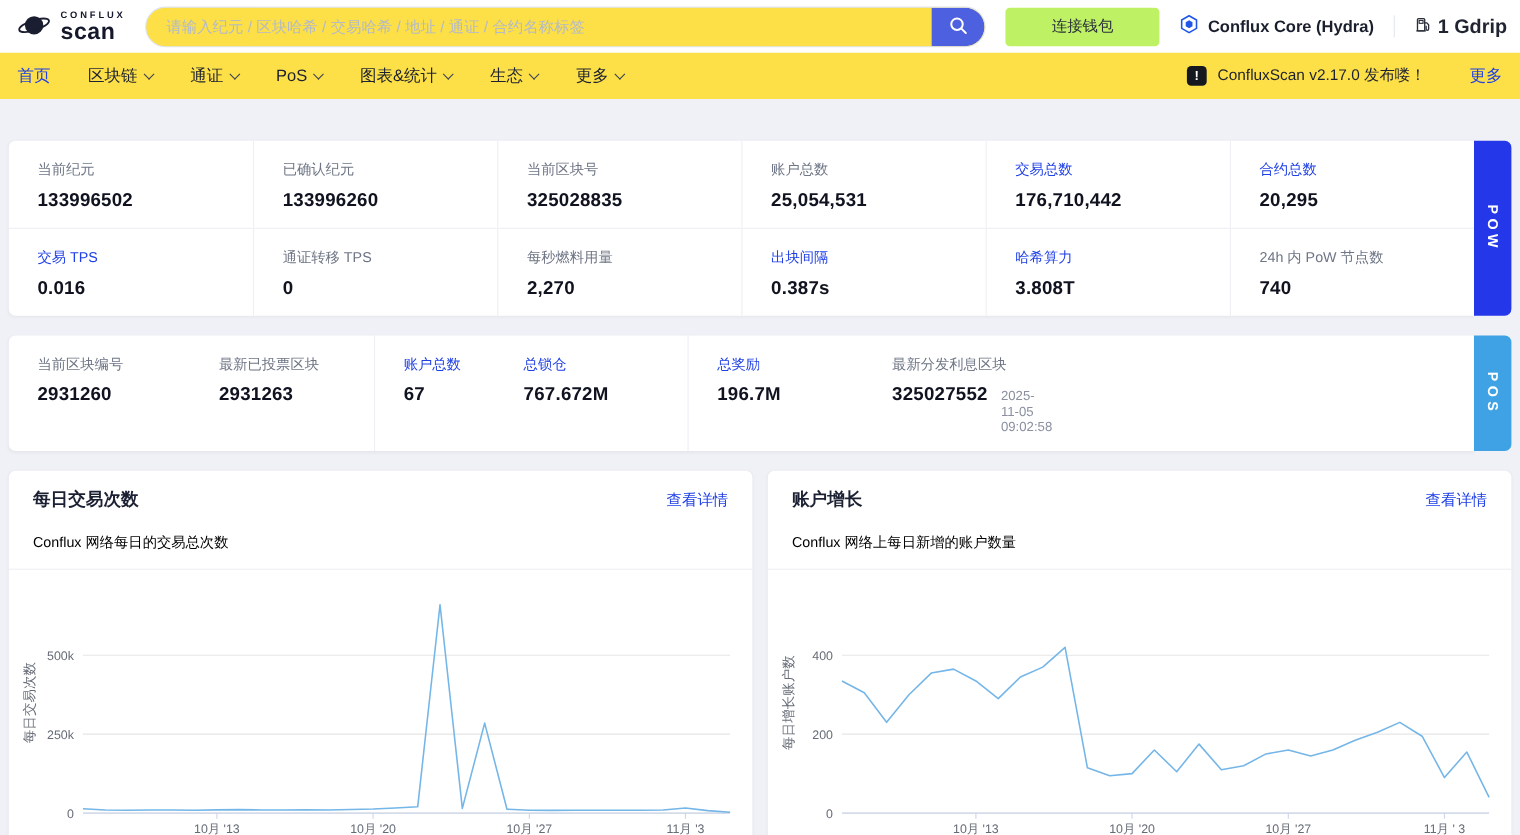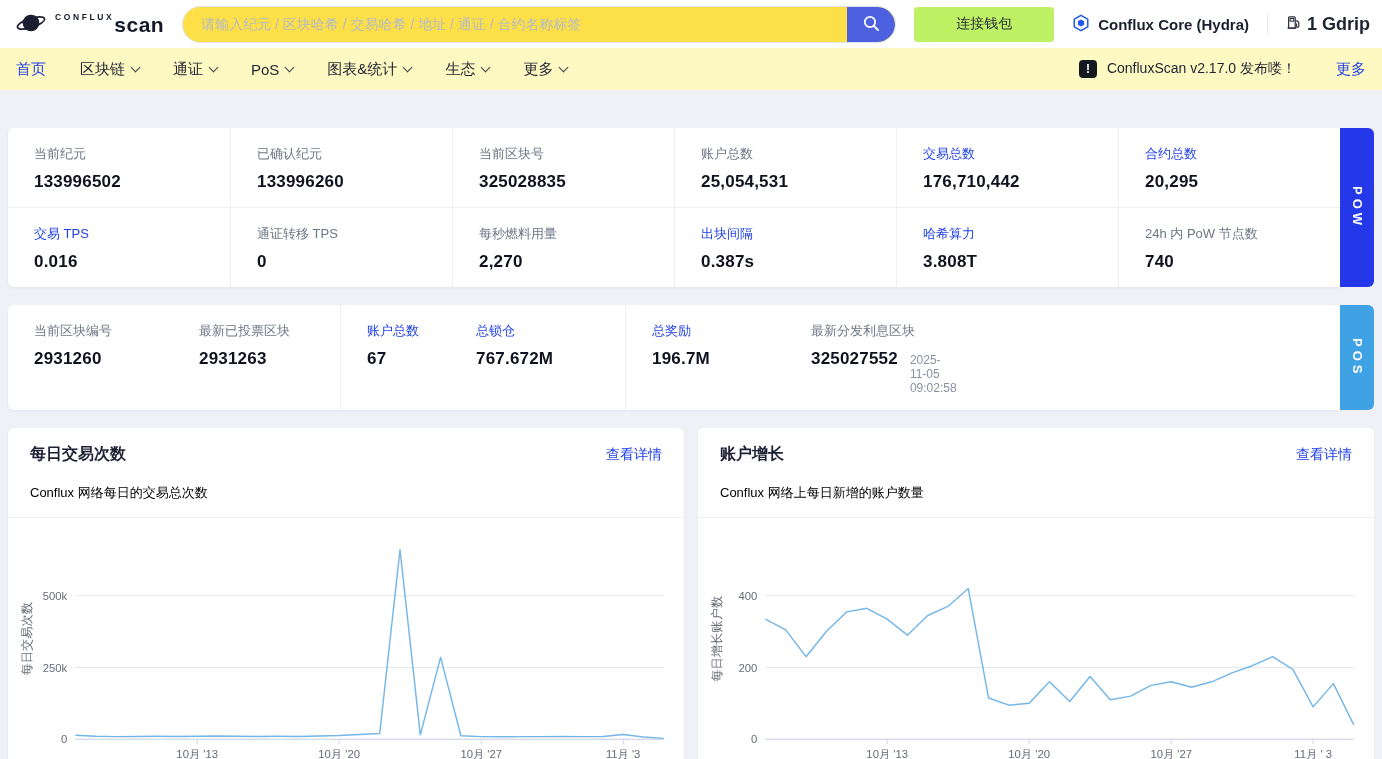--- a/index.html
+++ b/index.html
@@ -18,35 +18,35 @@
     background:#f0f1f6;
     color:var(--ink);
     font-size:14px;
   }
   
   .topbar{
     height:48px;background:#fff;display:flex;align-items:center;
     padding:0 12px 0 14px;gap:18px;white-space:nowrap;
   }
   .logo{display:flex;align-items:center;gap:7px;flex:0 0 auto;cursor:pointer;}
-  .logo-text{display:flex;flex-direction:row;line-height:1;}
+  .logo-text{display:flex;flex-direction:column;line-height:1;}
   .logo-top{font-size:8.5px;font-weight:700;letter-spacing:2.6px;color:#15182b;}
   .logo-bottom{font-size:21px;font-weight:800;letter-spacing:0.5px;color:#15182b;margin-top:1px;}
   .searchwrap{flex:1 1 auto;max-width:798px;display:flex;align-items:stretch;
     border:1px solid #dfe3ec;border-radius:19px;height:37px;background:#fde047;overflow:hidden;}
   .searchwrap input{flex:1;border:none;outline:none;padding:0 18px;font-size:14px;color:#2a2f3a;background:transparent;}
   .searchwrap input::placeholder{color:#b4bac6;}
   .search-btn{width:48px;border:none;background:#4d60e0;display:flex;align-items:center;justify-content:center;cursor:pointer;border-radius:0 18px 18px 0;}
   .wallet-btn{flex:0 0 auto;background:#bef264;border:none;border-radius:4px;height:35px;padding:0 42px;
     font-size:14px;color:#2a2f3a;cursor:pointer;font-family:inherit;}
   .network{display:flex;align-items:center;gap:8px;font-size:15px;font-weight:700;color:#1a1f2e;cursor:pointer;flex:0 0 auto;}
   .hdr-divider{width:1px;height:20px;background:#e3e6ec;flex:0 0 auto;}
   .gas{display:flex;align-items:flex-end;gap:6px;font-size:18px;font-weight:600;color:#1f2430;flex:0 0 auto;cursor:pointer;}
   
-  .navbar{height:42px;background:#fef9c3;display:flex;align-items:center;padding:0 16px;gap:34px;}
+  .navbar{height:42px;background:#fde047;display:flex;align-items:center;padding:0 16px;gap:34px;}
   .nav-item{font-size:15px;color:#1d2130;cursor:pointer;display:flex;align-items:center;}
   .nav-item.active{color:var(--accent);}
   .caret{width:7px;height:7px;border-right:1.6px solid #3c4252;border-bottom:1.6px solid #3c4252;
     transform:rotate(45deg);display:inline-block;margin-left:7px;margin-bottom:4px;}
   .nav-right{margin-left:auto;display:flex;align-items:center;gap:10px;}
   .announce-icon{width:18px;height:18px;background:#16181f;border-radius:4px;color:#fff;font-size:12px;font-weight:700;
     display:flex;align-items:center;justify-content:center;line-height:1;}
   .announce-text{font-size:14px;color:#1d2130;}
   .nav-more{font-size:15px;color:var(--accent);margin-left:30px;cursor:pointer;text-decoration:none;}
   

